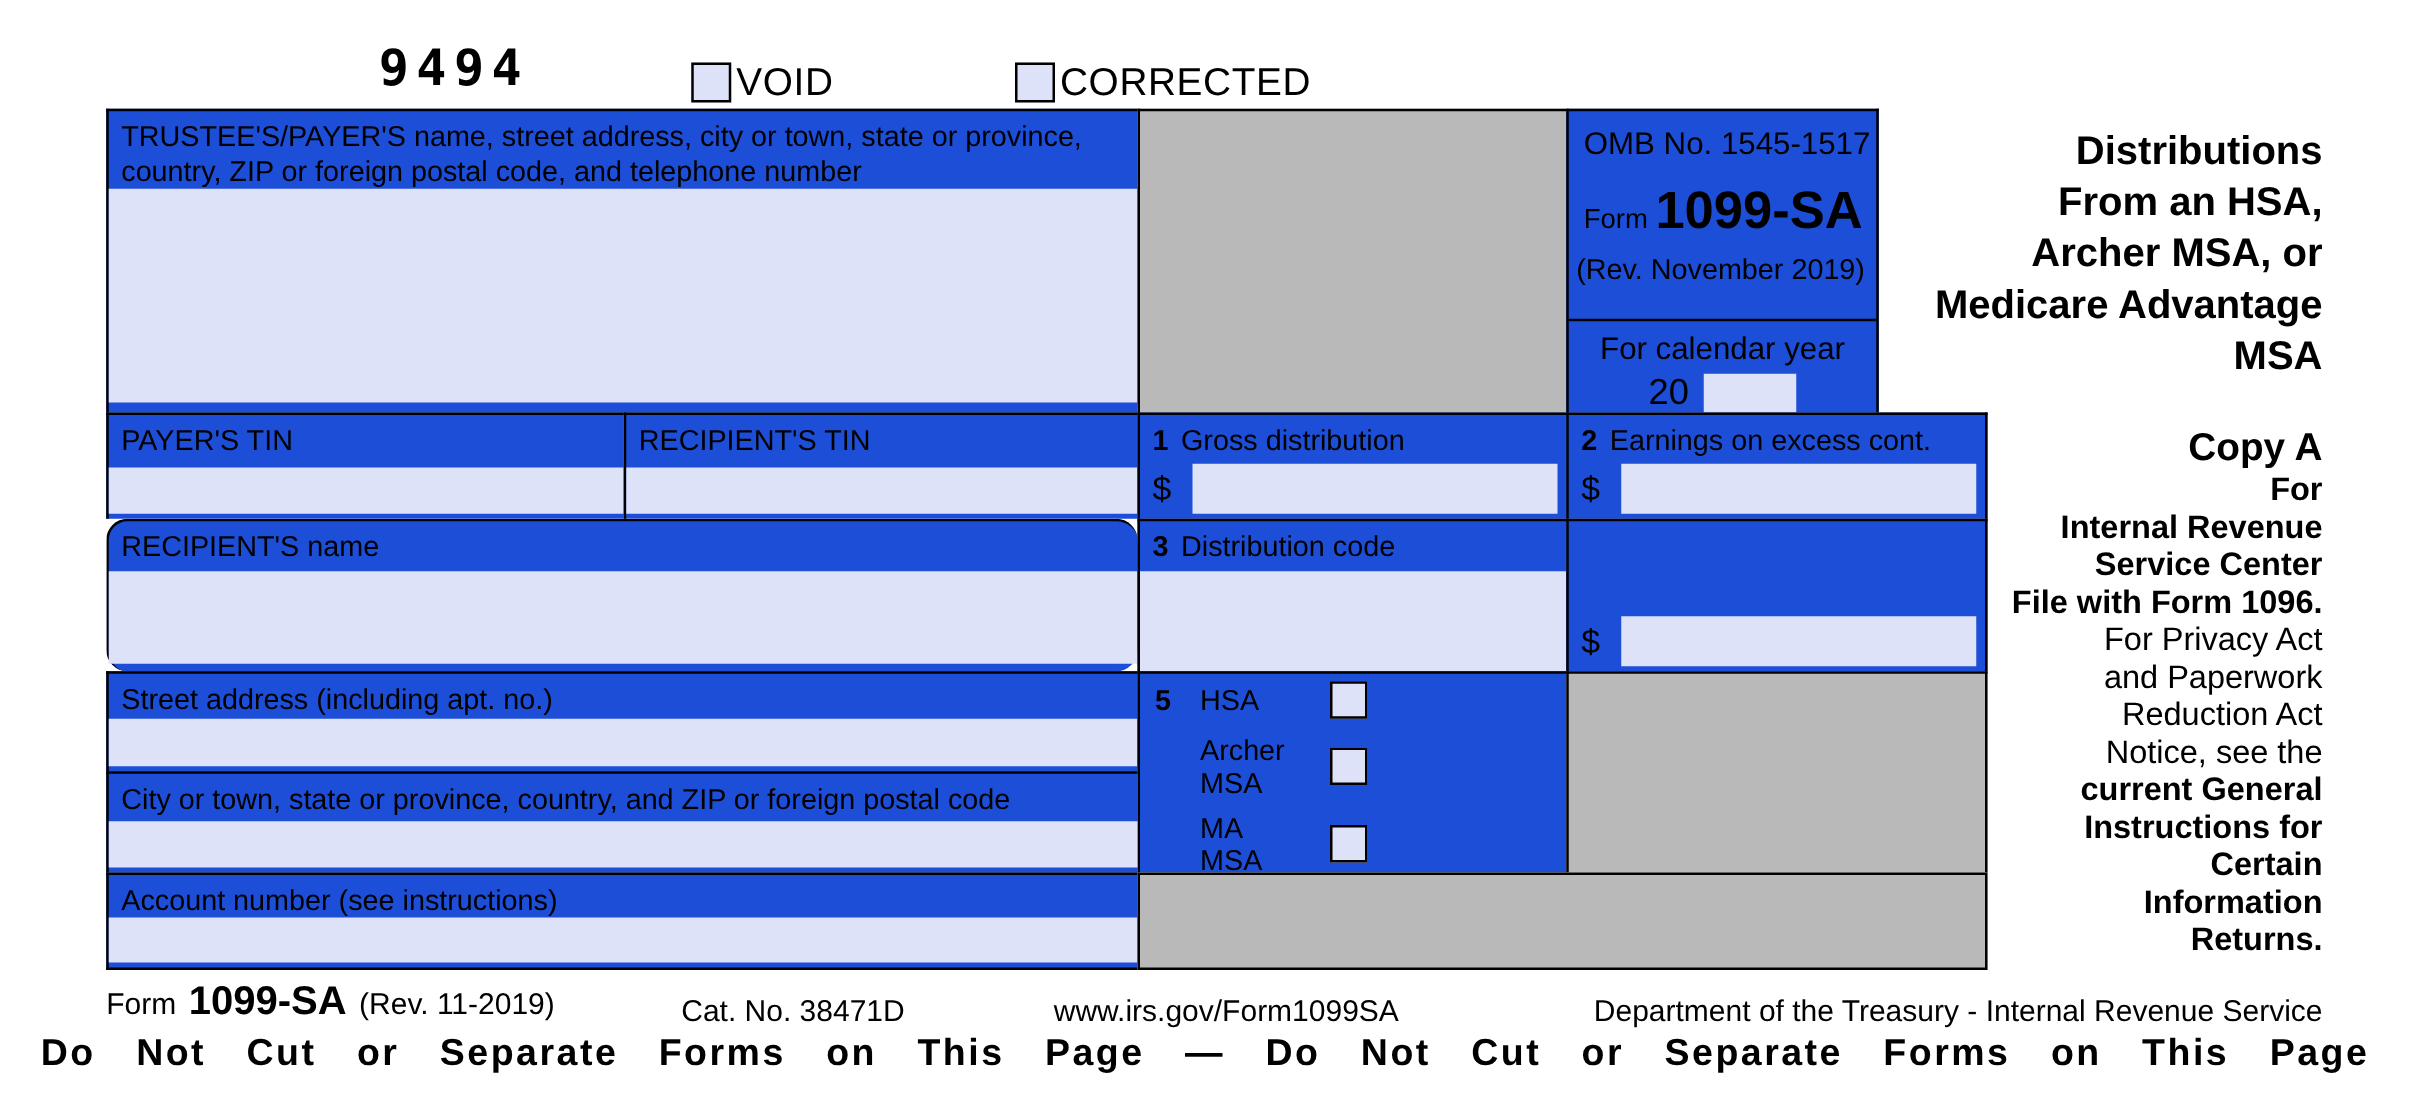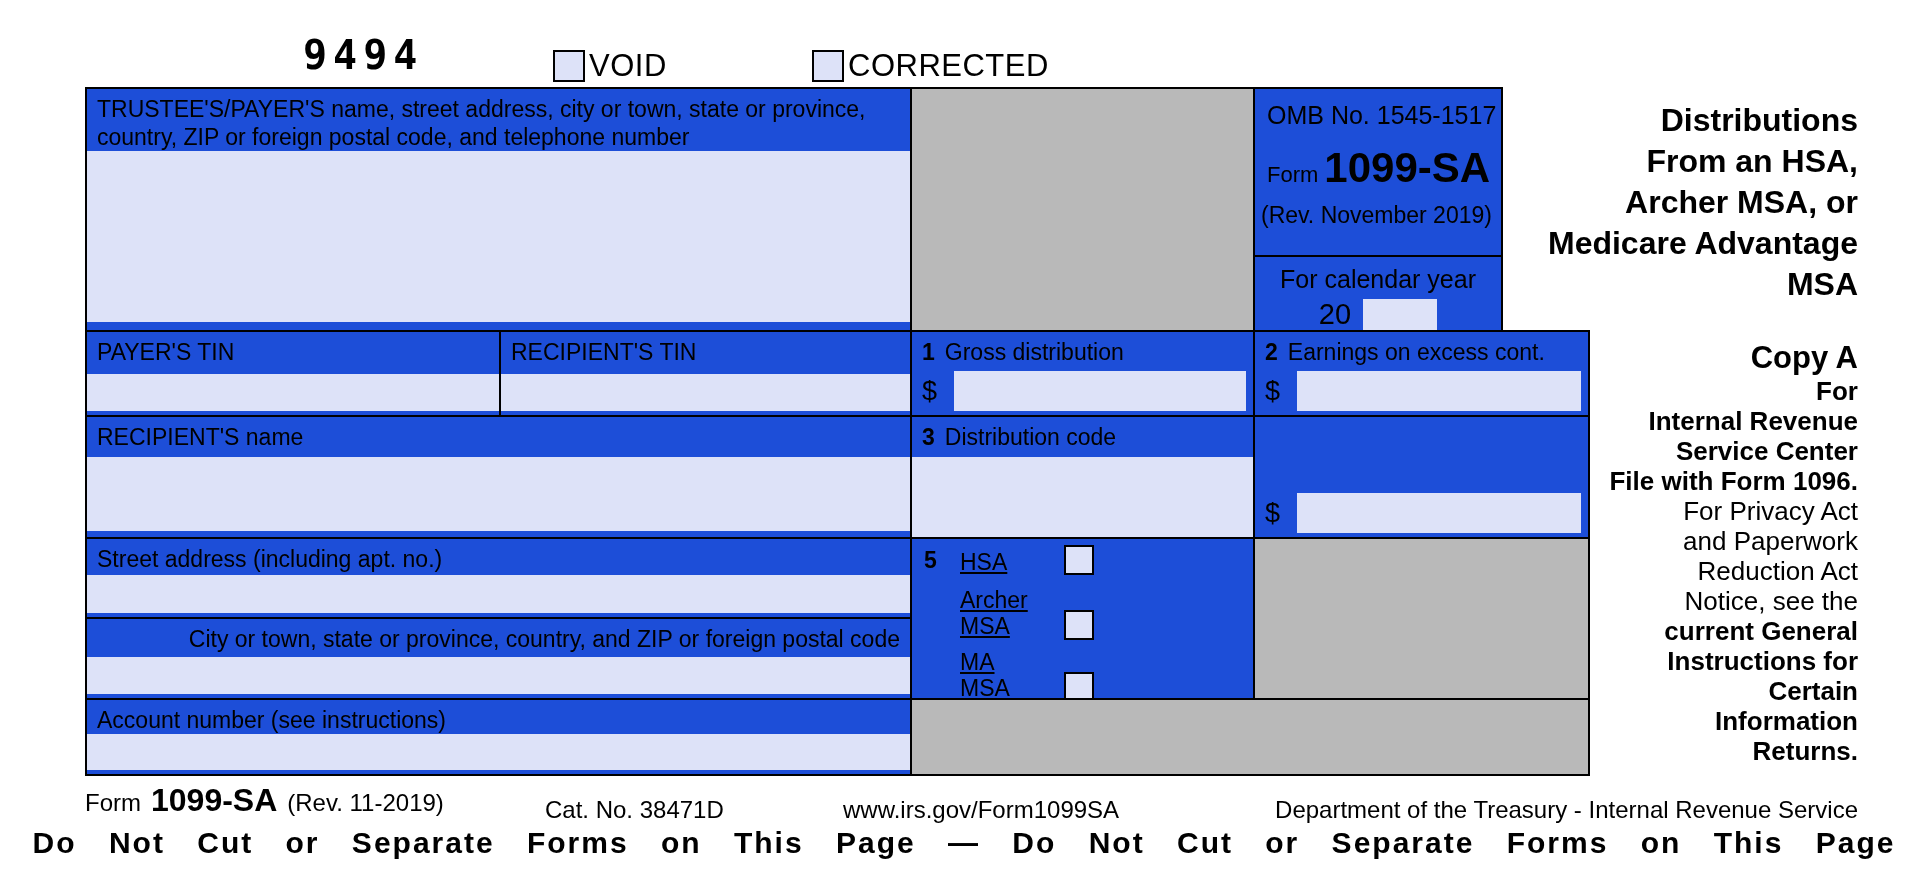--- a/index.html
+++ b/index.html
@@ -34,27 +34,27 @@
   .cell.empty { border:none; background:transparent; }
 
   .c-trustee { grid-column:1/3; grid-row:1; }
   .c-graytop { grid-column:3/4; grid-row:1; }
   .c-omb     { grid-column:4/5; grid-row:1; }
   .c-spacer  { grid-column:5/6; grid-row:1; }
   .c-ptin    { grid-column:1/2; grid-row:2; }
   .c-rtin    { grid-column:2/3; grid-row:2; }
   .c-box1    { grid-column:3/4; grid-row:2; }
   .c-box2    { grid-column:4/6; grid-row:2; }
-  .c-rname   { grid-column:1/3; grid-row:3; }
+  .c-rname   { grid-column:1/3; grid-row:3;border-radius:17px; }
   .c-box3    { grid-column:3/4; grid-row:3; }
   .c-box4    { grid-column:4/6; grid-row:3; }
   .c-street  { grid-column:1/3; grid-row:4; }
   .c-box5    { grid-column:3/4; grid-row:4/6; }
   .c-graymid { grid-column:4/6; grid-row:4/6; }
-  .c-city    { grid-column:1/3; grid-row:5;text-align:right; }
+  .c-city    { grid-column:1/3; grid-row:5; }
   .c-account { grid-column:1/3; grid-row:6; }
   .c-graybot { grid-column:3/6; grid-row:6; }
 
   .lbl { font-size:23px; line-height:1.2; padding:7px 10px 0 10px; }
   .boxnum { font-weight:bold; padding-right:10px; }
   .fill { position:absolute; left:0; right:0; background:#dde2f8; }
   .fill.trustee { top:62px; bottom:8px; }
   .fill.tin     { top:42px; bottom:4px; }
   .fill.rname   { top:40px; bottom:6px; }
   .fill.street  { top:36px; bottom:4px; }
@@ -71,21 +71,21 @@
   .omb-form-word { font-size:22px; padding-right:6px; }
   .omb-form-num { font-size:42px; font-weight:bold; }
   .omb-rev { font-size:23px; padding:10px 4px 0 6px; white-space:nowrap; }
   .omb-cal { position:absolute; left:0; right:0; top:166px; bottom:0; border-top:2px solid #000; text-align:center; }
   .omb-cal-label { font-size:25px; padding-top:8px; }
   .omb-cal-year { font-size:29px; margin-top:4px; display:flex; align-items:center; justify-content:center; gap:12px; }
   .year-fill { display:inline-block; width:74px; height:32px; background:#dde2f8; }
 
   
   .b5num { position:absolute; left:12px; top:8px; font-weight:bold; font-size:23px; }
-  .b5row { position:absolute; left:48px; display:flex; align-items:flex-end;text-decoration:underline; }
+  .b5row { position:absolute; left:48px; display:flex; align-items:center; }
   .b5row.r1 { top:6px; }
   .b5row.r2 { top:48px; }
   .b5row.r3 { top:110px; }
   .b5label { width:102px; font-size:23px; line-height:1.15; white-space:pre-line; }
   .checkbox.small { width:30px; height:30px; margin-left:2px; }
 
   
   .title-block { position:absolute; right:70px; top:100px; width:460px; text-align:right; font-weight:bold; font-size:32px; line-height:41px; }
   .copy-block { position:absolute; right:70px; top:340px; width:420px; text-align:right; font-size:26px; line-height:30px; }
   .copy-block .b { font-weight:bold; }

